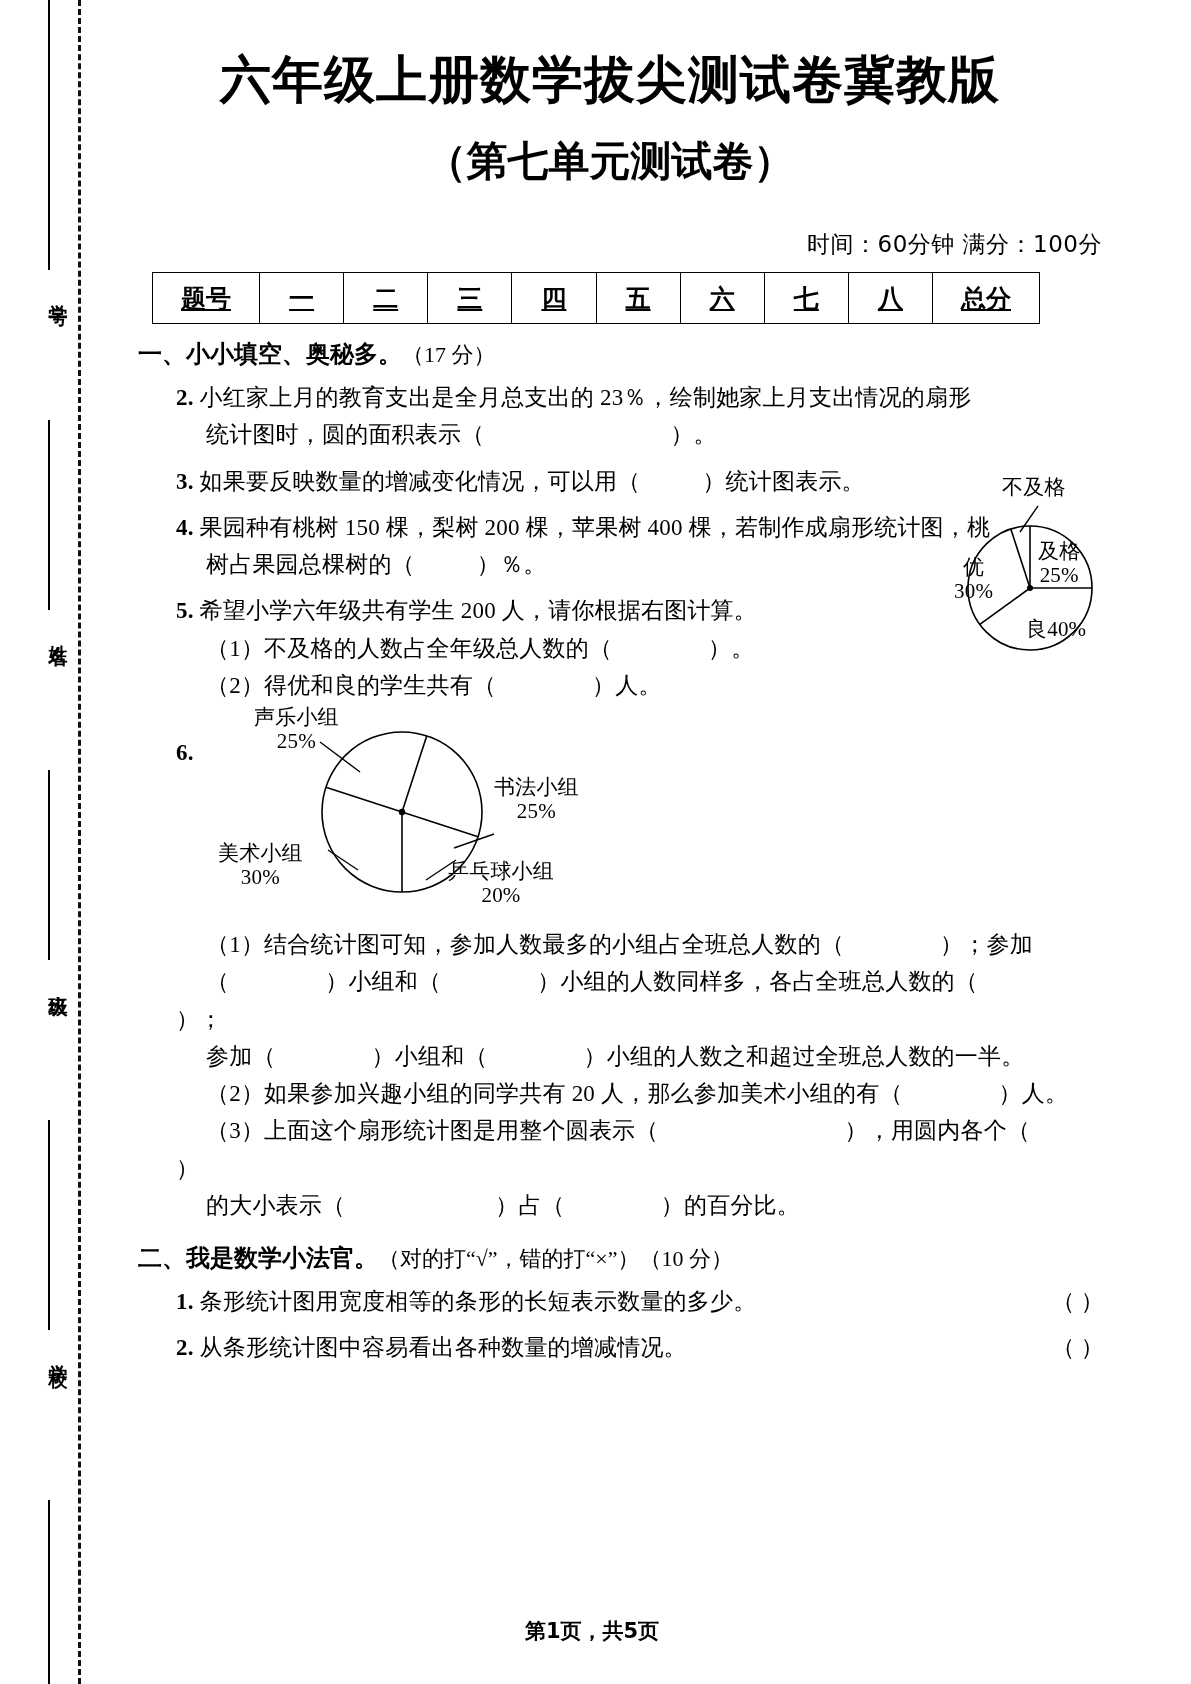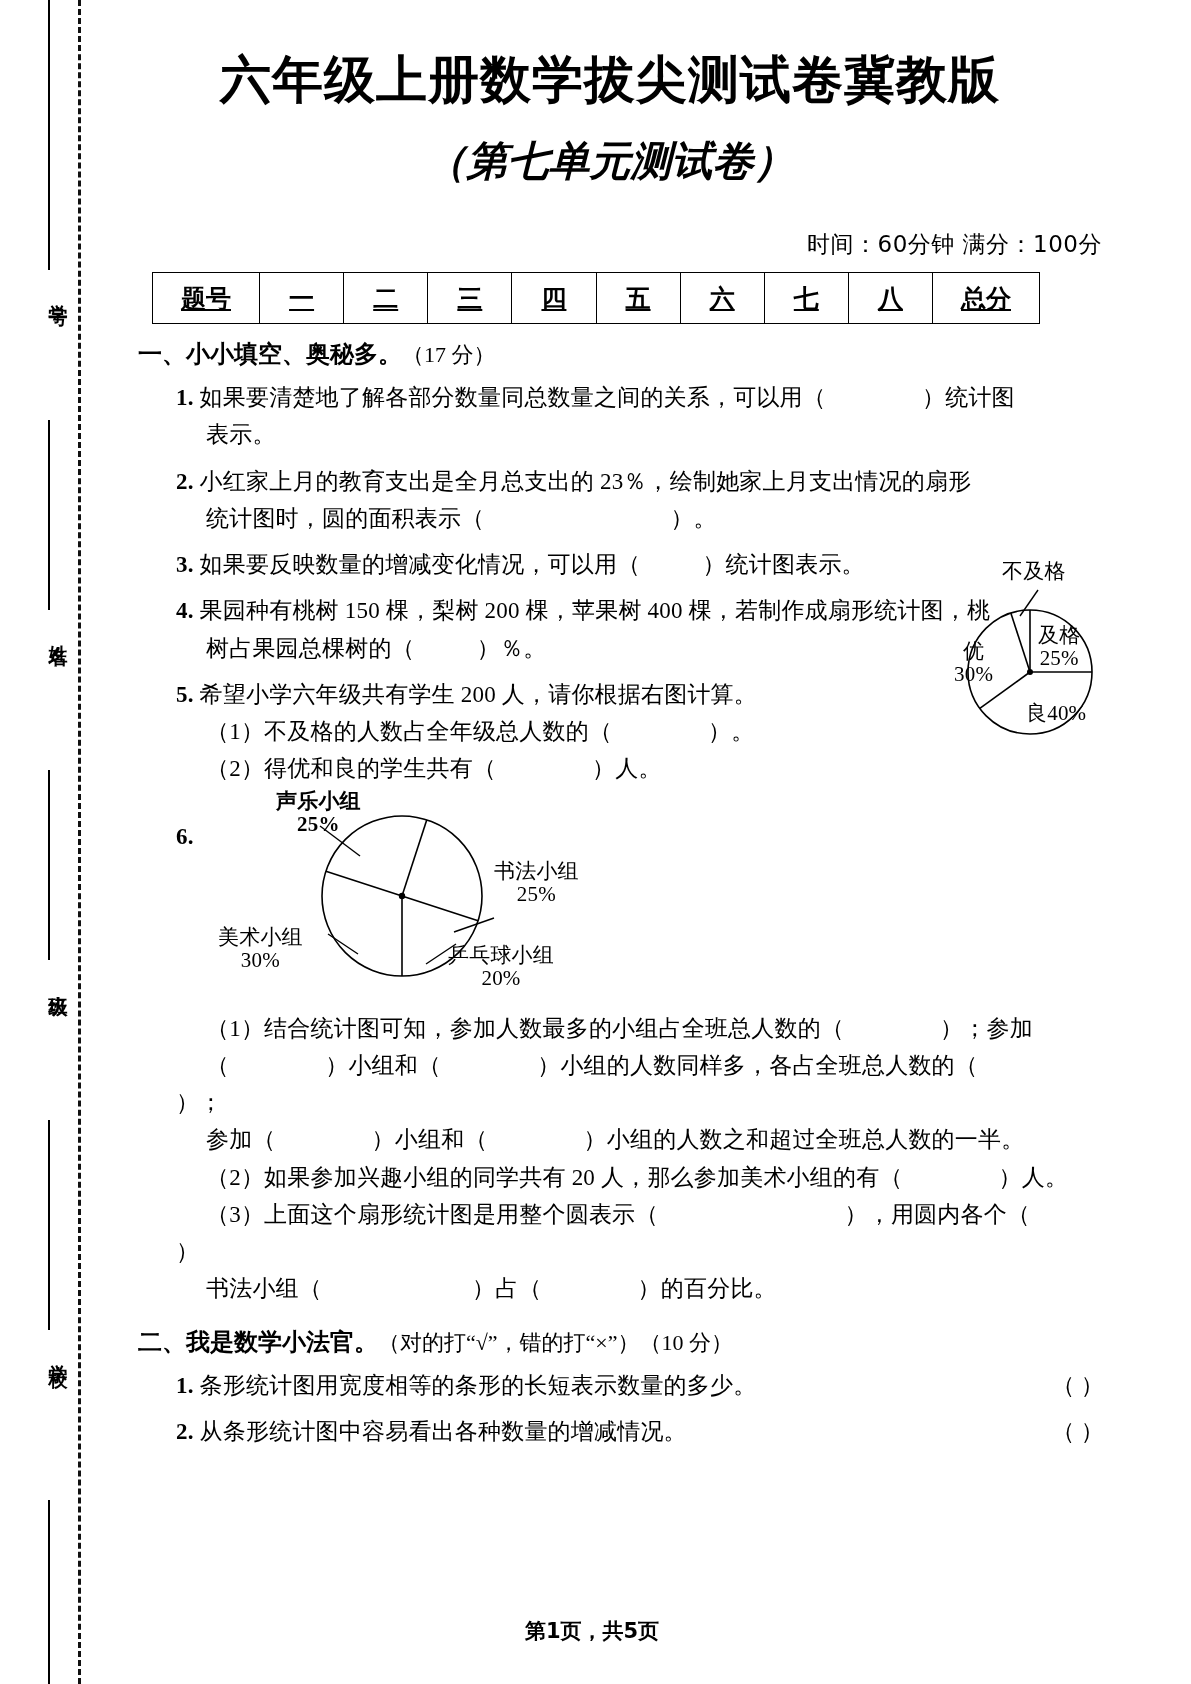--- a/index.html
+++ b/index.html
@@ -73,21 +73,20 @@
     line-height: 1.1;
     padding-right: 40px;
   }
   .title-sub {
     text-align: center;
     font-family: "DejaVu Sans", "Liberation Sans", sans-serif;
     font-weight: bold;
     font-size: 41px;
     margin-top: 26px;
     padding-right: 40px;
-    font-style: italic;
   }
 
   .meta-line {
     text-align: right;
     font-family: "DejaVu Sans", "Liberation Sans", sans-serif;
     font-size: 23px;
     margin-top: 40px;
     padding-right: 28px;
     letter-spacing: 0.5px;
   }
@@ -237,29 +236,20 @@
         <td>八</td>
         <td class="hdr-total">总分</td>
       </tr>
     </tbody>
       </table>
 
     <div class="section-head">
       <span>一、小小填空、奥秘多。</span><span class="pts">（17 分）</span>
     </div>
 
-    <div class="q">
-      <span class="q-line">
-        <span class="num">1.</span>
-        <span>如果要清楚地了解各部分数量同总数量之间的关系，可以用（</span><span class="blank-m"></span><span>）统计图</span>
-      </span>
-      <span class="q-line">
-        <span class="indent"></span><span>表示。</span>
-      </span>
-    </div>
 
     <div class="q">
       <span class="q-line">
         <span class="num">2.</span>
         <span>小红家上月的教育支出是全月总支出的 23％，绘制她家上月支出情况的扇形</span>
       </span>
       <span class="q-line">
         <span class="indent"></span><span>统计图时，圆的面积表示（</span><span class="blank-xl"></span><span>）。</span>
       </span>
     </div>
@@ -348,21 +338,21 @@
               <line x1="190" y1="92" x2="113.91" y2="67.28"></line>
             </g>
             <circle cx="190" cy="92" r="3.2" fill="#000"></circle>
 
             <line x1="108" y1="22" x2="148" y2="52" stroke="#000" stroke-width="1.4"></line>
             <line x1="242" y1="128" x2="282" y2="114" stroke="#000" stroke-width="1.4"></line>
             <line x1="146" y1="150" x2="116" y2="130" stroke="#000" stroke-width="1.4"></line>
             <line x1="214" y1="160" x2="244" y2="140" stroke="#000" stroke-width="1.4"></line>
           </svg>
 
-          <div class="pie-label ctr" style="left:64px; top:-14px;font-weight:bold;">
+          <div class="pie-label ctr" style="left:42px; top:-14px;">
             <span>声乐小组</span><br>
             <span>25%</span>
           </div>
           <div class="pie-label ctr" style="left:282px; top:56px;">
             <span>书法小组</span><br>
             <span>25%</span>
           </div>
           <div class="pie-label ctr" style="left:6px; top:122px;">
             <span>美术小组</span><br>
             <span>30%</span>
@@ -383,21 +373,21 @@
       <span class="q-line">
         <span class="indent"></span><span>参加（</span><span class="blank-m"></span><span>）小组和（</span><span class="blank-m"></span><span>）小组的人数之和超过全班总人数的一半。</span>
       </span>
       <span class="q-line">
         <span class="indent"></span><span>（2）如果参加兴趣小组的同学共有 20 人，那么参加美术小组的有（</span><span class="blank-m"></span><span>）人。</span>
       </span>
       <span class="q-line">
         <span class="indent"></span><span>（3）上面这个扇形统计图是用整个圆表示（</span><span class="blank-xl"></span><span>），用圆内各个（</span><span class="blank-m"></span><span>）</span>
       </span>
       <span class="q-line">
-        <span class="indent"></span><span>书法小组（</span><span class="blank-l"></span><span>）占（</span><span class="blank-m"></span><span>）的百分比。</span>
+        <span class="indent"></span><span>的大小表示（</span><span class="blank-l"></span><span>）占（</span><span class="blank-m"></span><span>）的百分比。</span>
       </span>
     </div>
 
     <div class="section-head" style="margin-top:18px;">
       <span>二、我是数学小法官。</span><span class="pts">（对的打“√”，错的打“×”）（10 分）</span>
     </div>
 
     <div class="q clearfix">
       <span class="rightmark">（          ）</span>
       <span class="num">1.</span>

